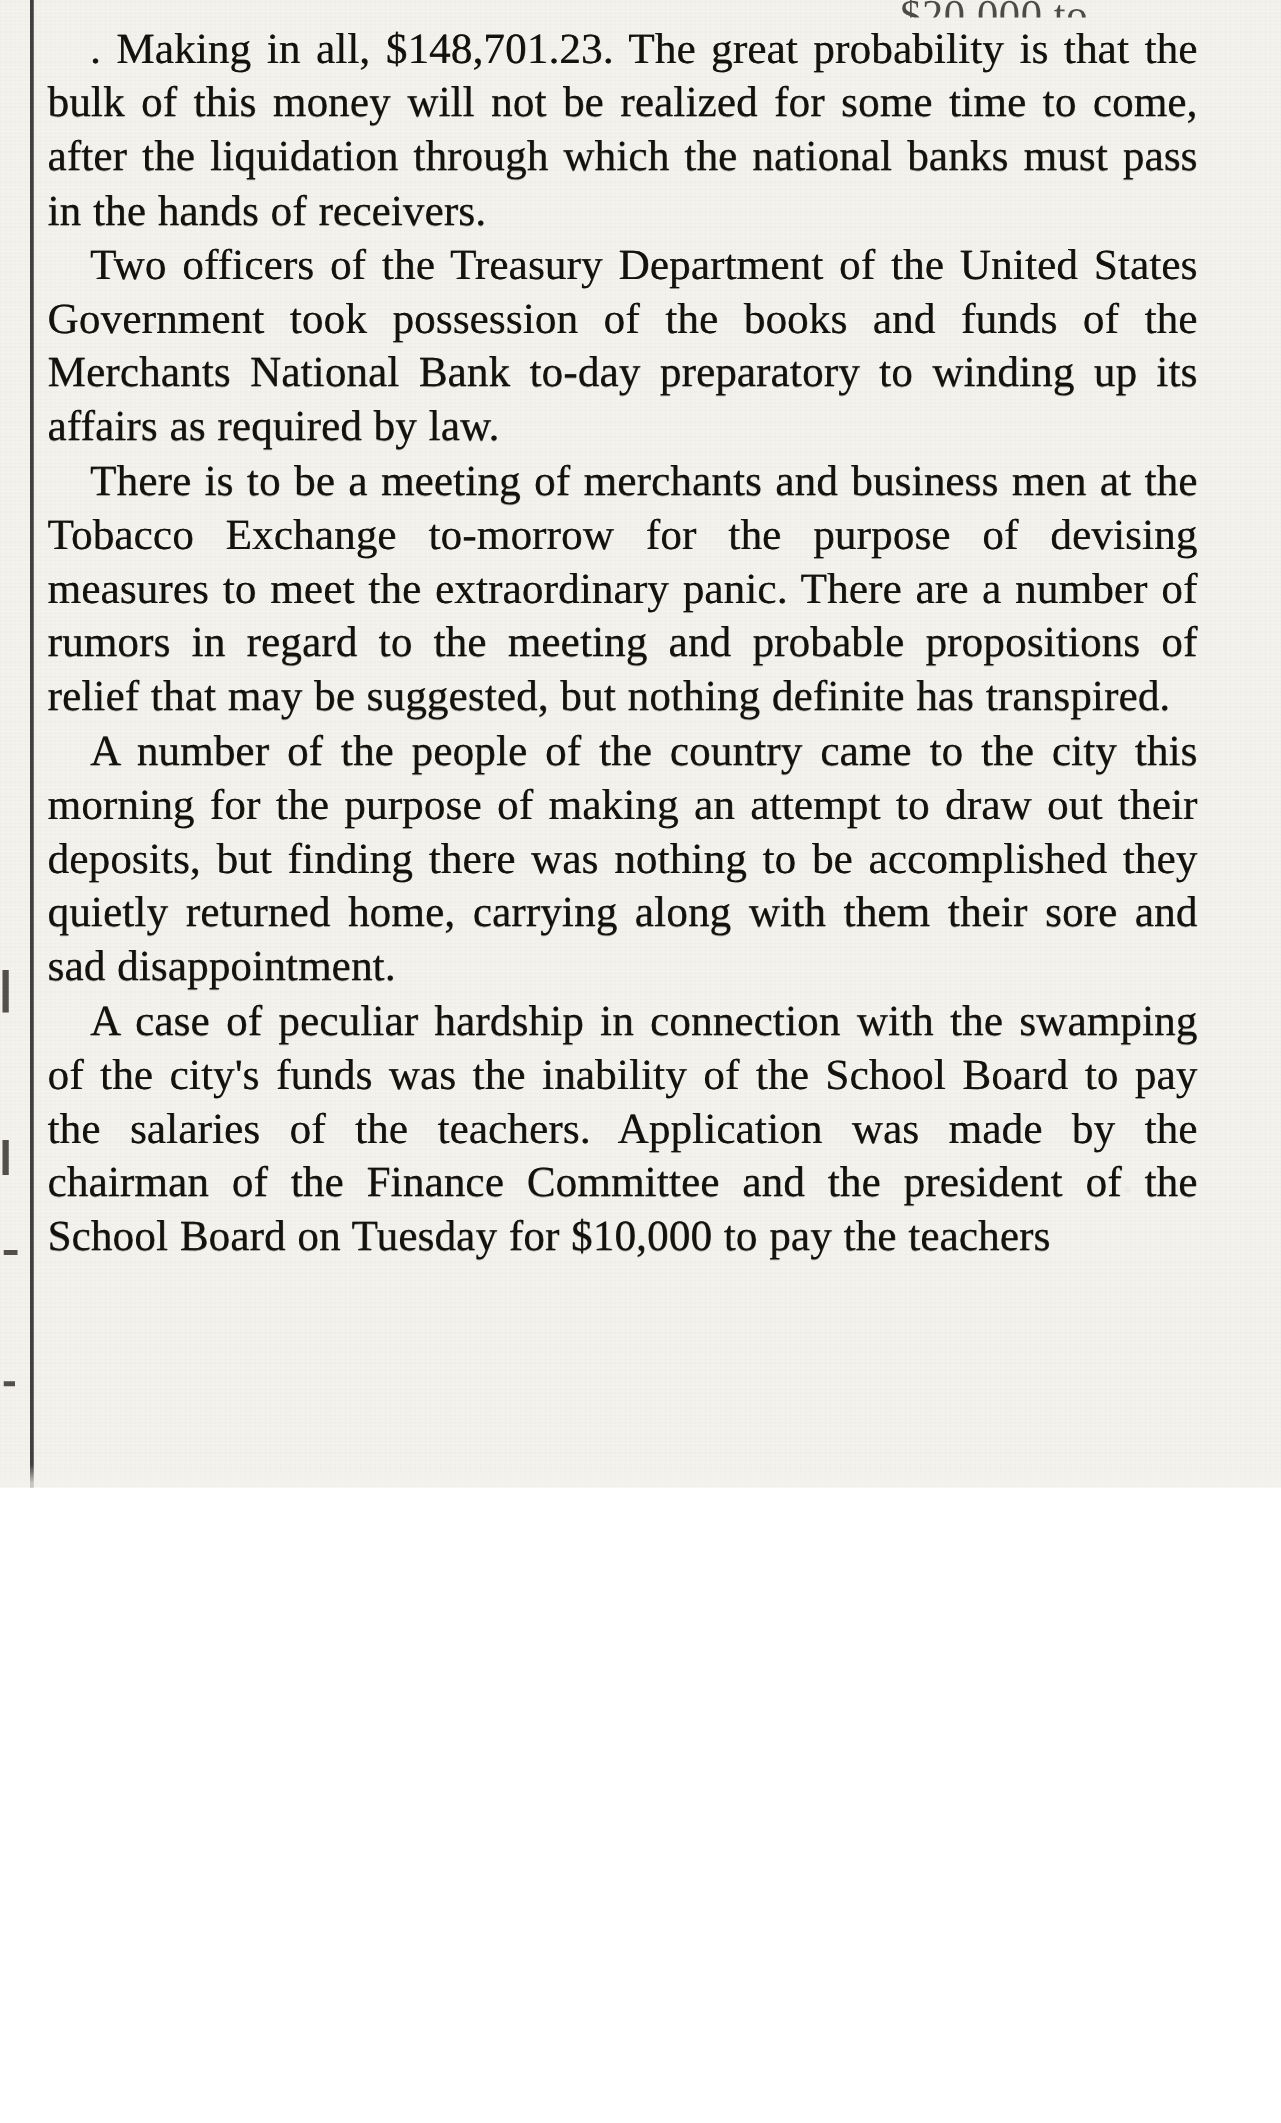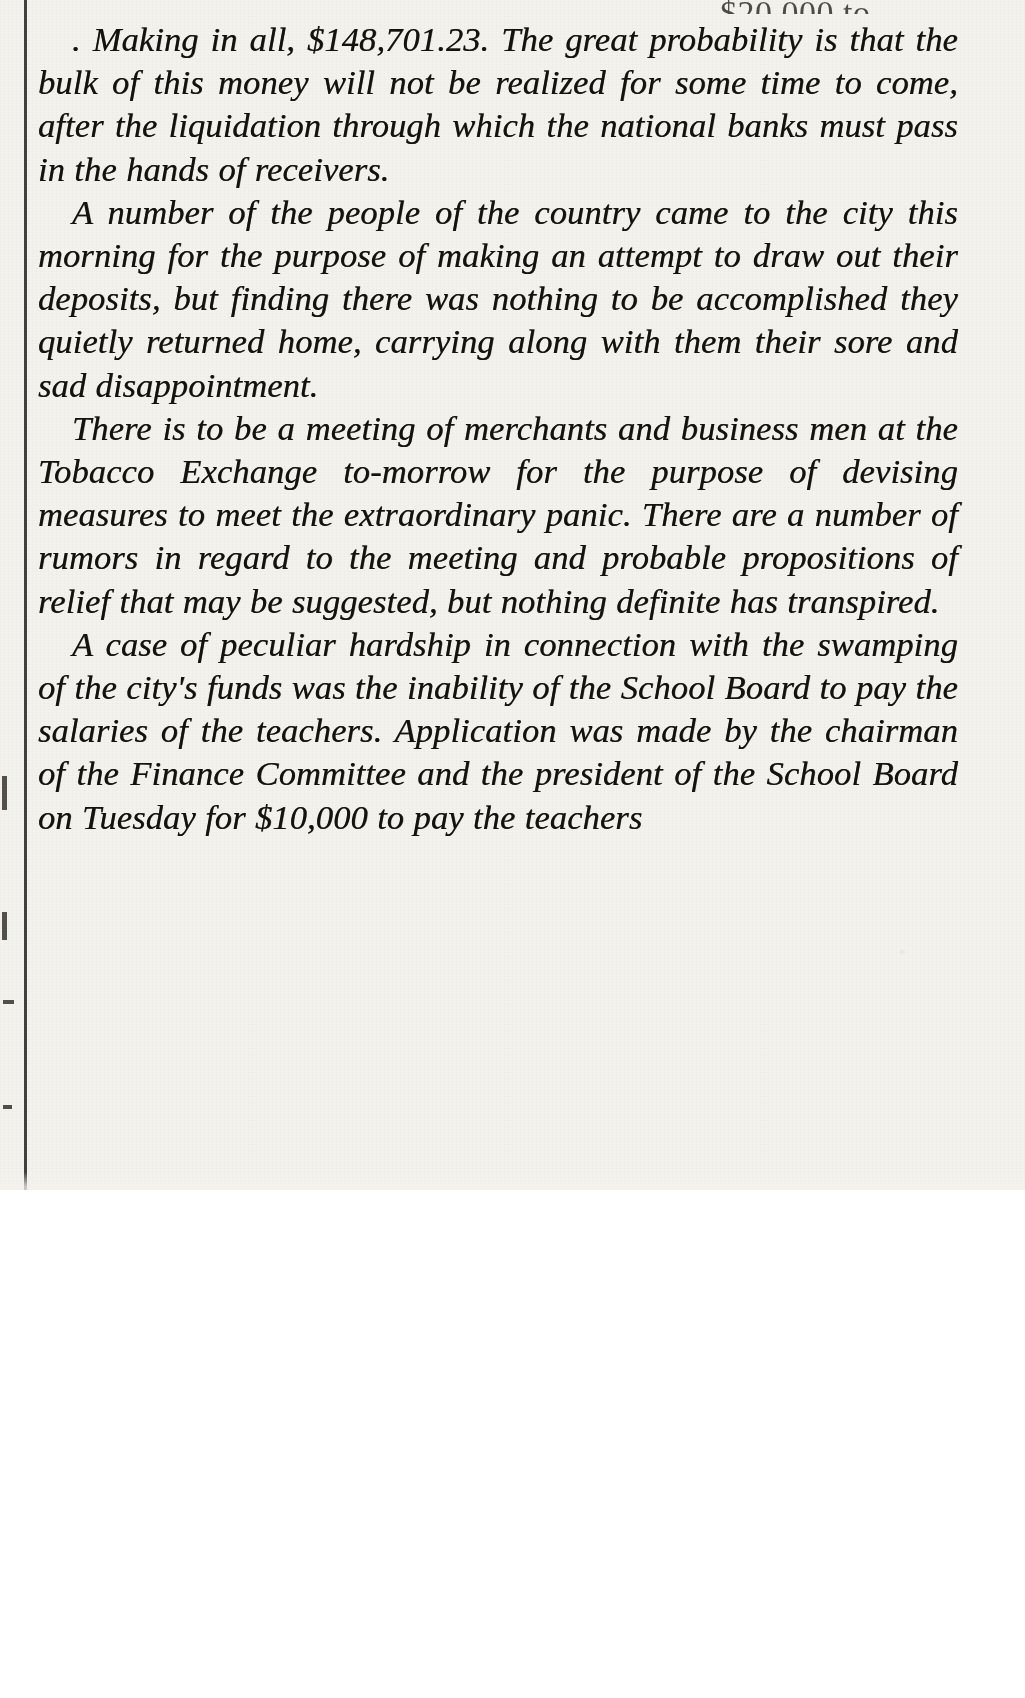--- a/index.html
+++ b/index.html
@@ -74,21 +74,20 @@
     left: 38px;
     top: 18px;
     width: 920px;
     color: #14120d;
     font-size: 34.5px;
     line-height: 43.2px;
     text-align: justify;
     text-justify: inter-word;
     letter-spacing: 0.1px;
     word-spacing: 0.6px;
-    font-style: italic;
     -webkit-font-smoothing: none;
   }
 
   #article p {
     margin: 0;
     text-indent: 34px;
     text-shadow:
       0.4px 0 0 rgba(20,18,13,0.55),
       0 0.4px 0 rgba(20,18,13,0.35);
   }
@@ -117,19 +116,20 @@
   <div class="fleck" style="left:2px; top:912px; width:5px; height:28px;"></div>
   <div class="fleck" style="left:3px; top:1000px; width:11px; height:4px;"></div>
   <div class="fleck" style="left:3px; top:1105px; width:9px; height:4px;"></div>
   <div class="fleck" style="left:3px; top:1270px; width:9px; height:4px;"></div>
   <div class="fleck" style="left:3px; top:1430px; width:9px; height:4px;"></div>
 
   <div class="cut-top">$20,000 to</div>
 
   <div id="article">
     <p>. Making in all, $148,701.23. The great probability is that the bulk of this money will not be realized for some time to come, after the liquidation through which the national banks must pass in the hands of receivers.</p>
+    <p>Two officers of the Treasury Department of the United States Government took possession of the books and funds of the Merchants National Bank to-day preparatory to winding up its affairs as required by law.</p>
+    <p>There is to be a meeting of merchants and business men at the Tobacco Exchange to-morrow for the purpose of devising measures to meet the extraordinary panic. There are a number of rumors in regard to the meeting and probable propositions of relief that may be suggested, but nothing definite has transpired.</p>
     <p>A number of the people of the country came to the city this morning for the purpose of making an attempt to draw out their deposits, but finding there was nothing to be accomplished they quietly returned home, carrying along with them their sore and sad disappointment.</p>
-    <p>There is to be a meeting of merchants and business men at the Tobacco Exchange to-morrow for the purpose of devising measures to meet the extraordinary panic. There are a number of rumors in regard to the meeting and probable propositions of relief that may be suggested, but nothing definite has transpired.</p>
     <p>A case of peculiar hardship in connection with the swamping of the city's funds was the inability of the School Board to pay the salaries of the teachers. Application was made by the chairman of the Finance Committee and the president of the School Board on Tuesday for $10,000 to pay the teachers</p>
   </div>
 
   <div class="bottom-fade"></div>
 </div>
 
 </body></html>

